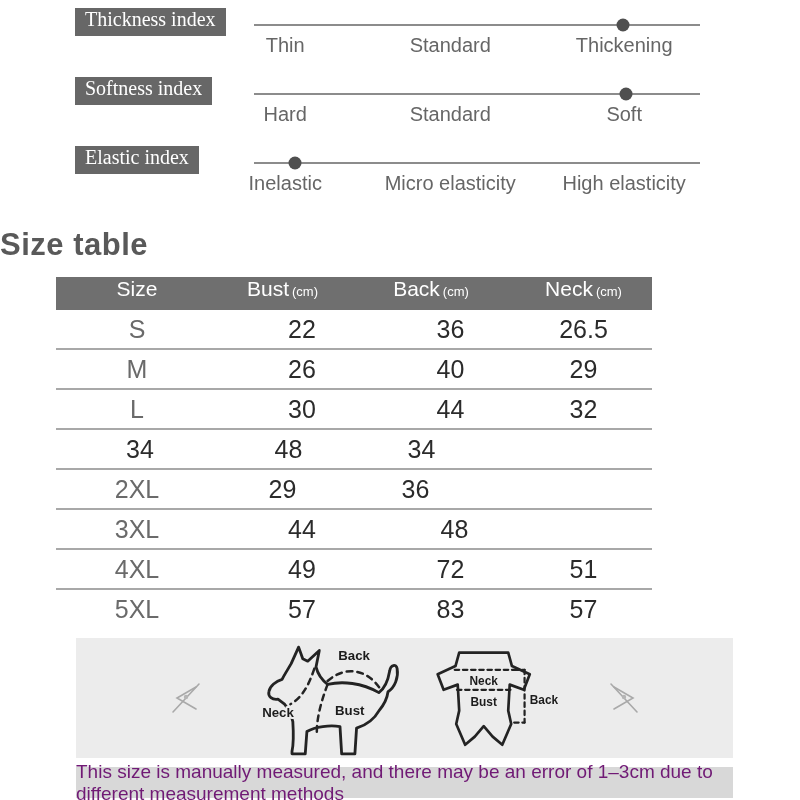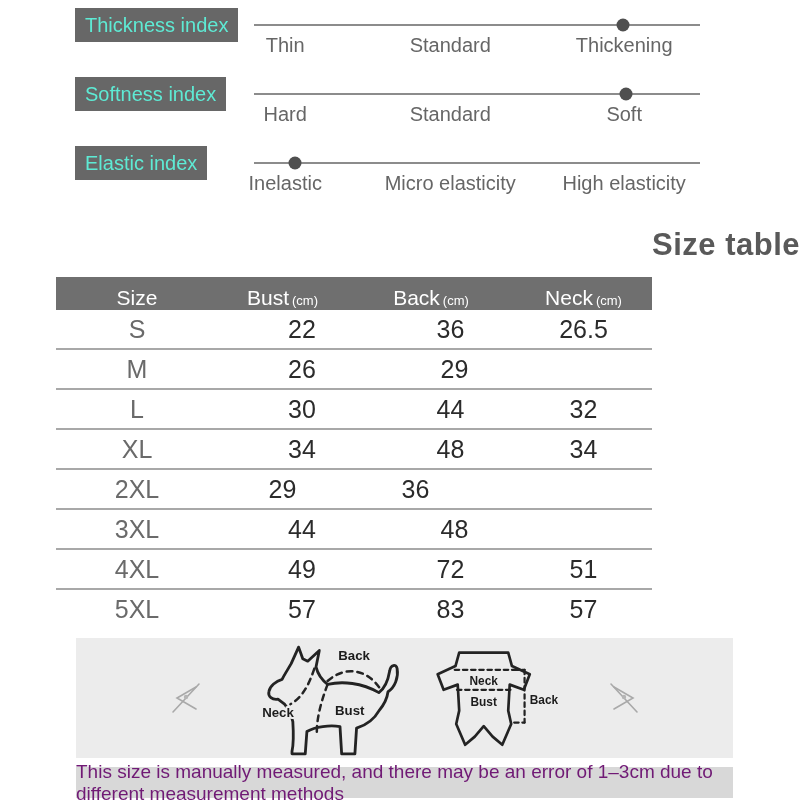--- a/index.html
+++ b/index.html
@@ -8,45 +8,45 @@
     font-family:"Liberation Sans", sans-serif;
     -webkit-font-smoothing:antialiased;
   }
   .page { position:relative; width:800px; height:800px; overflow:hidden; }
 
   
   .sliders { padding-top:8px; margin-left:75px; margin-right:100px; }
   .srow { display:flex; height:69px; align-items:flex-start; }
   .sbox-col { width:179px; flex:none; }
   .sbox {
-    display:inline-block; background:#676767; color:#5eead4;
-    font-size:20px; line-height:1; padding:7px 10px 7px;
+    display:inline-block; background:#676767; color:#ffffff;
+    font-size:20px; line-height:1; padding:1px 10px 7px;font-family:Liberation Serif, serif;
   }
   .strack { flex:1; position:relative; height:60px; }
   .sline { position:absolute; left:0; right:0; top:16px; height:2px; background:#8c8c8c; }
   .sdot {
     position:absolute; top:17px; width:13px; height:13px;
     background:#4f4f4f; border-radius:50%; transform:translate(-50%,-50%);
   }
   .stick {
     position:absolute; top:26px; transform:translateX(-50%);
     font-size:20px; color:#666666; white-space:nowrap;
   }
   .stick.t0 { left:7%; } .stick.t1 { left:44%; } .stick.t2 { left:83%; }
 
   
   .title {
-    text-align:right; font-size:31px; font-weight:bold; color:#595959;
+    text-align:left; font-size:31px; font-weight:bold; color:#595959;
     margin:12px 0 14px; letter-spacing:0.5px;
   }
 
   
   .table { margin-left:56px; width:596px; }
   .thead {
-    display:flex; background:#6f6f6f; height:33px; align-items:flex-end; color:#ffffff;
+    display:flex; background:#6f6f6f; height:33px; align-items:flex-start; color:#ffffff;
   }
   .th { text-align:center; font-size:21px; }
   .unit { font-size:13px; margin-left:3px; }
   .c0 { width:162px; } .c1 { width:168px; } .c2 { width:129px; } .c3 { width:137px; }
   .trow { display:flex; height:38px; align-items:center; border-bottom:2px solid #a8a8a8; }
   .trow:last-child { border-bottom:none; }
   .td { text-align:center; font-size:25px; color:#2b2b2b; }
   .td.size { color:#6a6a6a; }
 
   
@@ -129,30 +129,30 @@
 
     <div class="trow">
       <div class="td size c0">S</div>
       <div class="td c1">22</div>
       <div class="td c2">36</div>
       <div class="td c3">26.5</div>
     </div>
     <div class="trow">
       <div class="td size c0">M</div>
       <div class="td c1">26</div>
+      <div class="td c2">40</div>
       <div class="td c3">29</div>
     </div>
     <div class="trow">
       <div class="td size c0">L</div>
       <div class="td c1">30</div>
       <div class="td c2">44</div>
       <div class="td c3">32</div>
     </div>
     <div class="trow">
-      <div class="td size c0">XL</div>
       <div class="td c1">34</div>
       <div class="td c2">48</div>
       <div class="td c3">34</div>
     </div>
     <div class="trow">
       <div class="td size c0">2XL</div>
       <div class="td c2">29</div>
       <div class="td c3">36</div>
     </div>
     <div class="trow">

